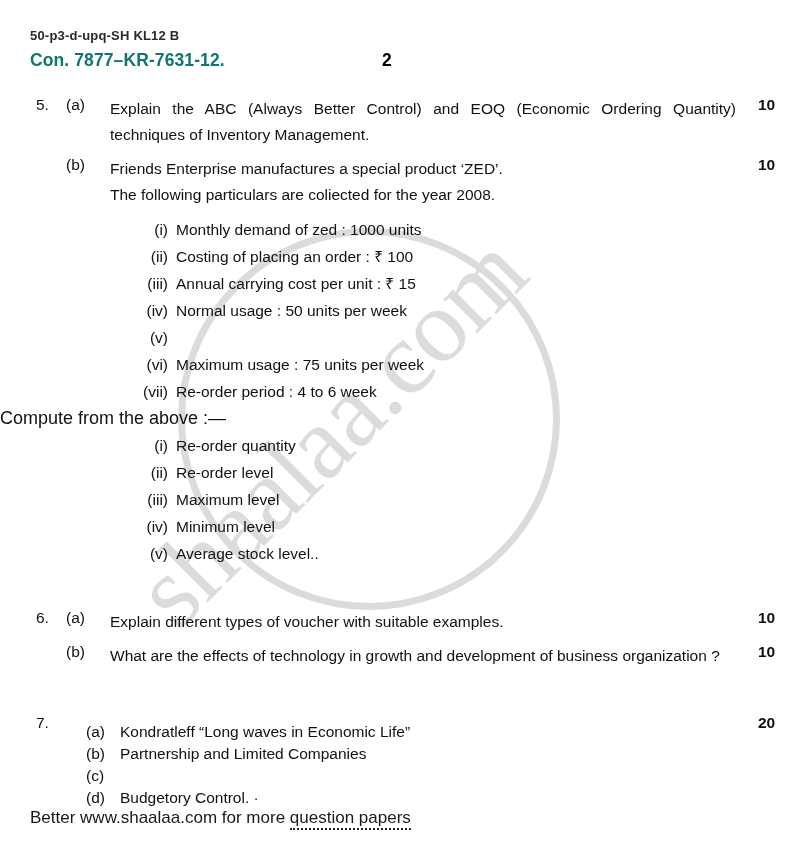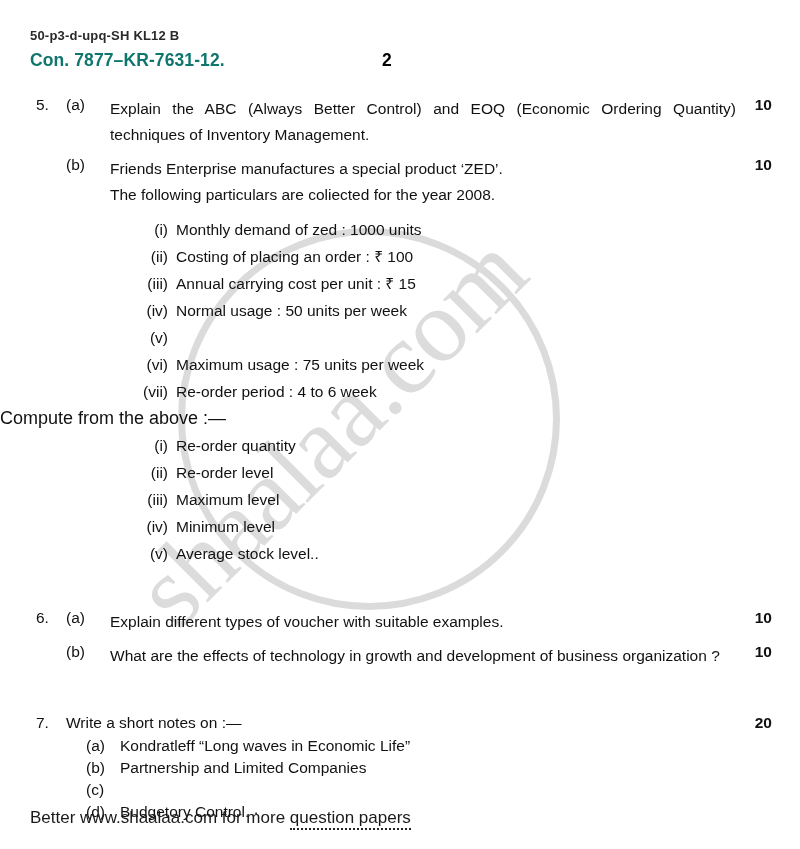--- a/index.html
+++ b/index.html
@@ -131,26 +131,25 @@
     font-size: 15.5px;
     line-height: 26px;
     text-align: left;
   }
   .qtext.justify {
     text-align: justify;
     text-align-last: left;
   }
   .qmarks {
     position: absolute;
-    right: 28px;
+    right: 16px;
     top: 0;
     font-size: 15.5px;
     font-weight: bold;
     width: 26px;
-    text-align: right;
   }
 
   
   .roman-list {
     margin: 0;
     padding: 0;
     list-style: none;
   }
   .roman-item {
     position: relative;
@@ -333,21 +332,20 @@
         <span class="qmarks">10</span>
         <div class="qtext justify">What are the effects of technology in growth and development of business organization ?</div>
       </div>
 
       <div class="spacer-lg"></div>
       <div class="spacer-md"></div>
 
       <div class="qrow q7-lead">
         <span class="qnum">7.</span>
         <span class="qmarks">20</span>
-        <span class="lead-txt">Write a short notes on :—</span>
       </div>
 
       <ul class="roman-list">
         <li class="alpha-item">
           <span class="alpha-label">(a)</span>
           <span class="alpha-text">Kondratleff “Long waves in Economic Life”</span>
         </li>
         <li class="alpha-item">
           <span class="alpha-label">(b)</span>
           <span class="alpha-text">Partnership and Limited Companies</span>

